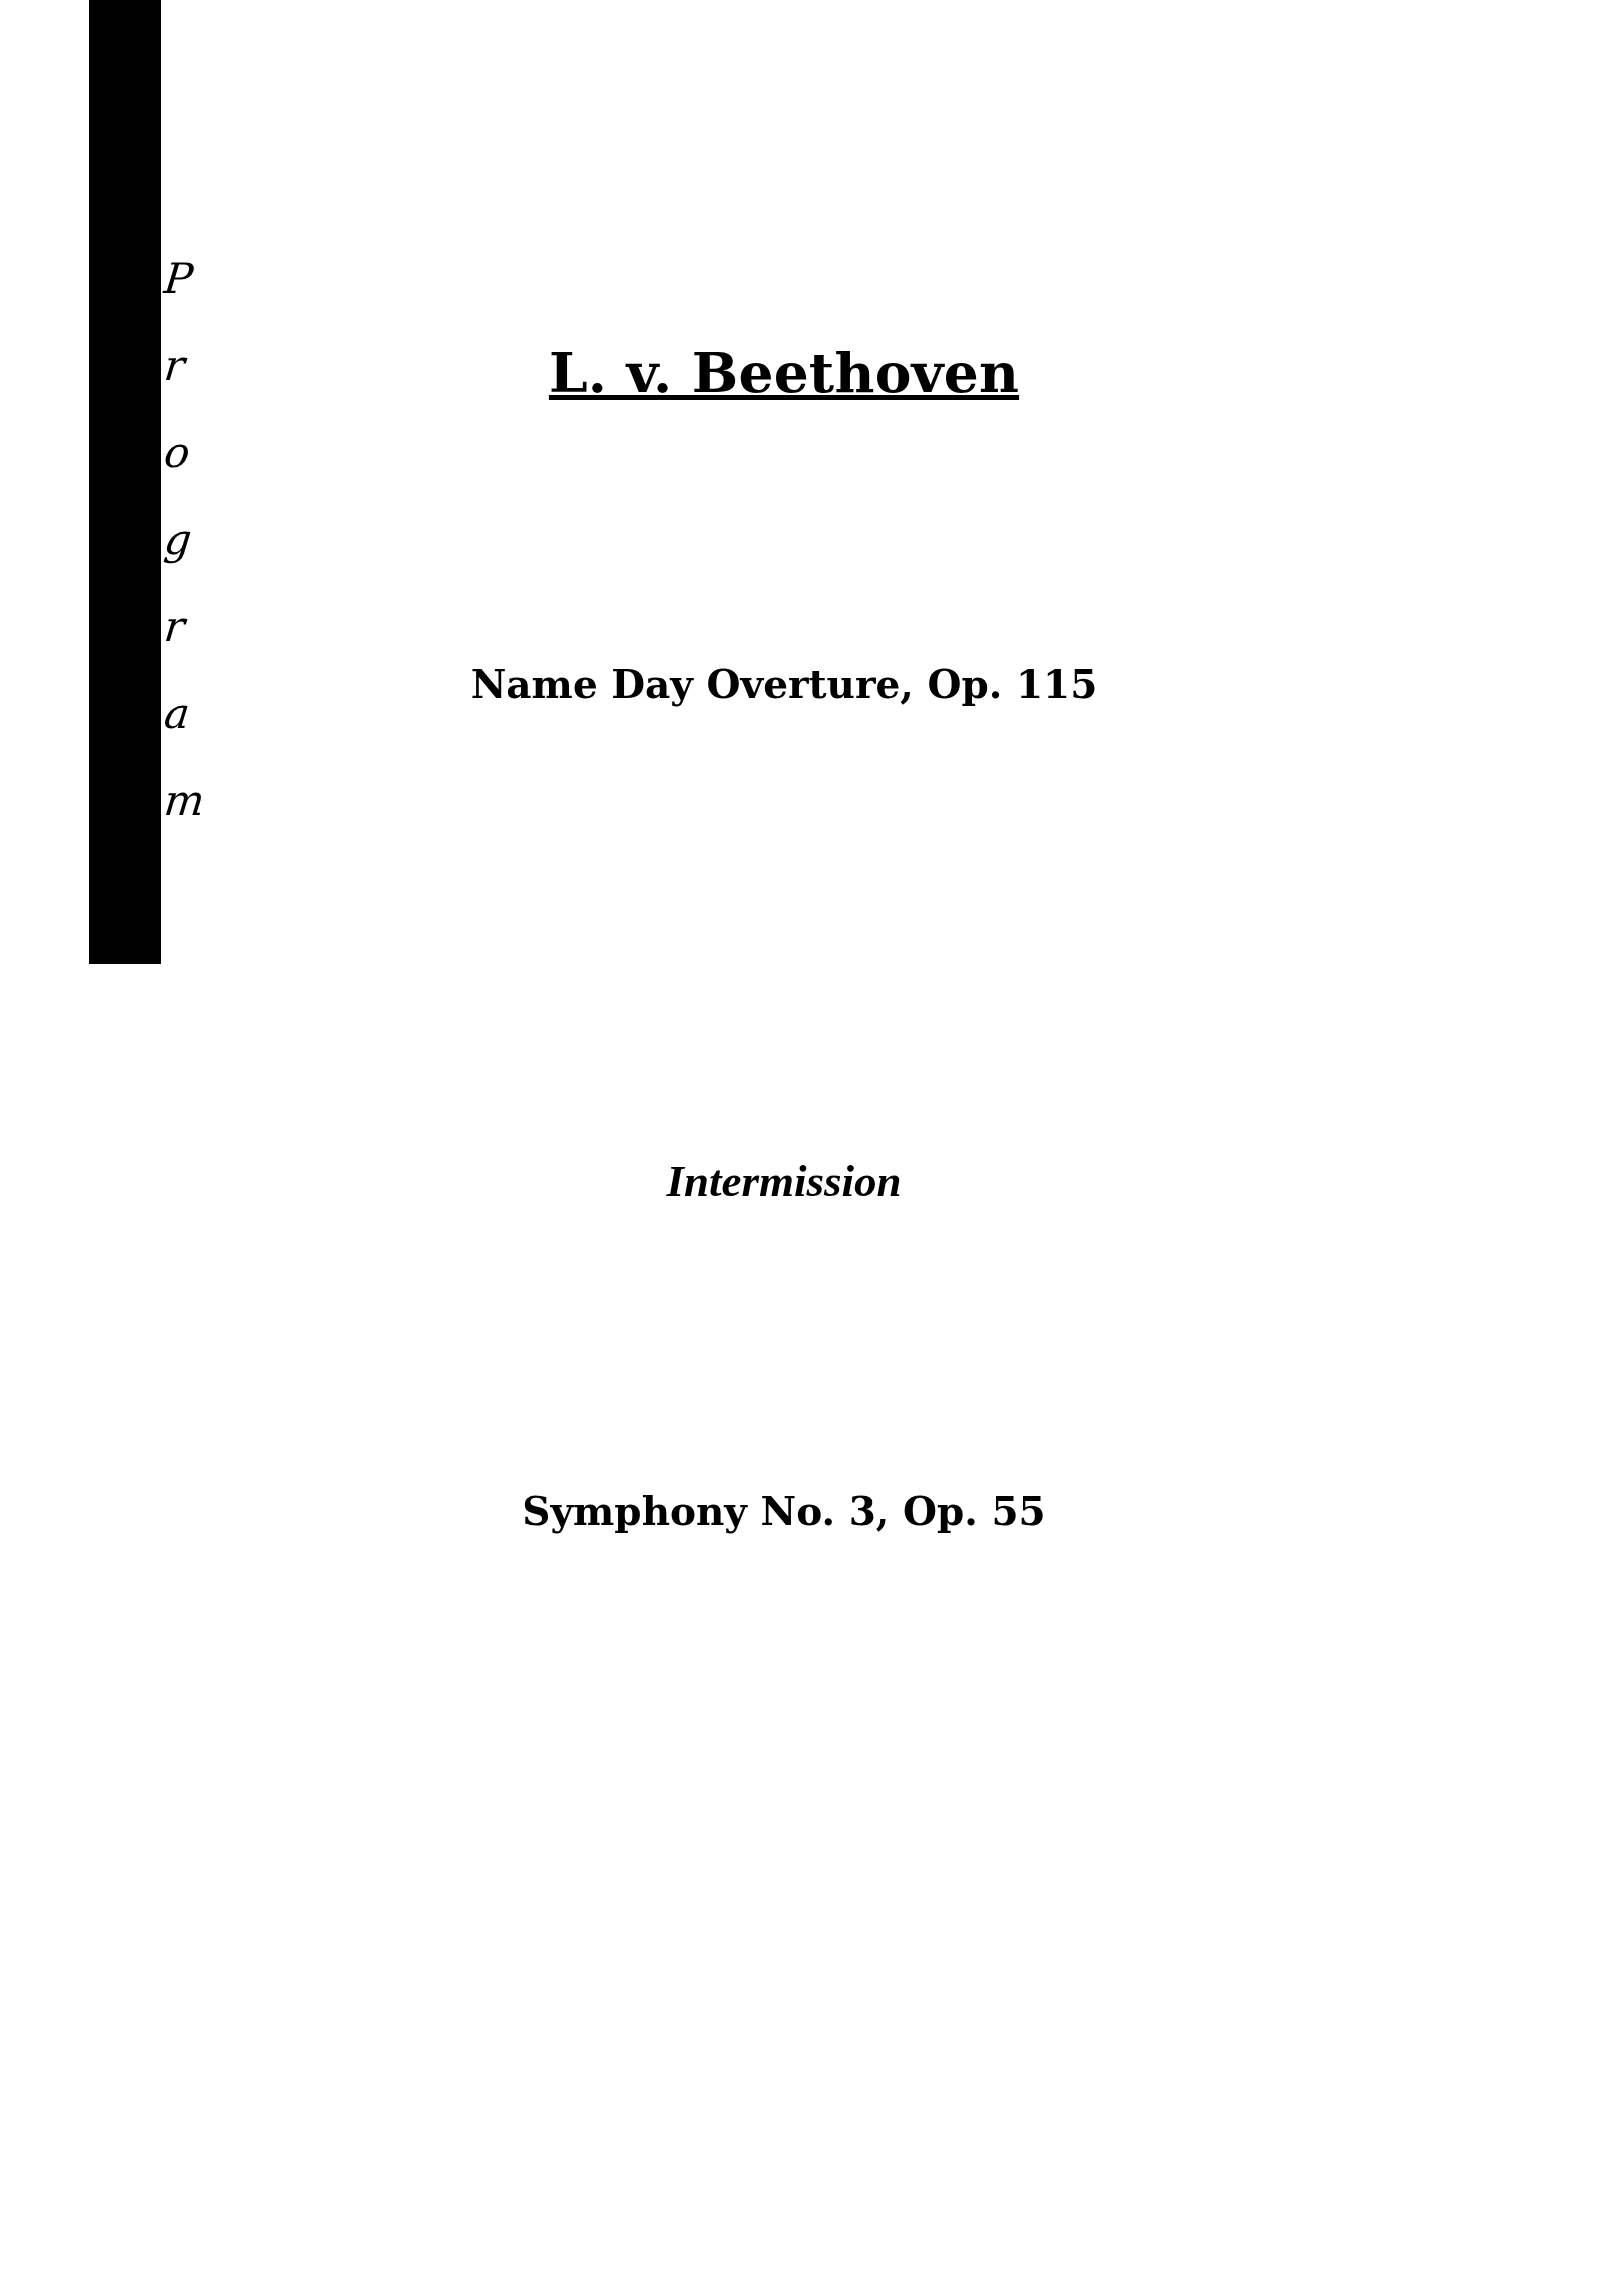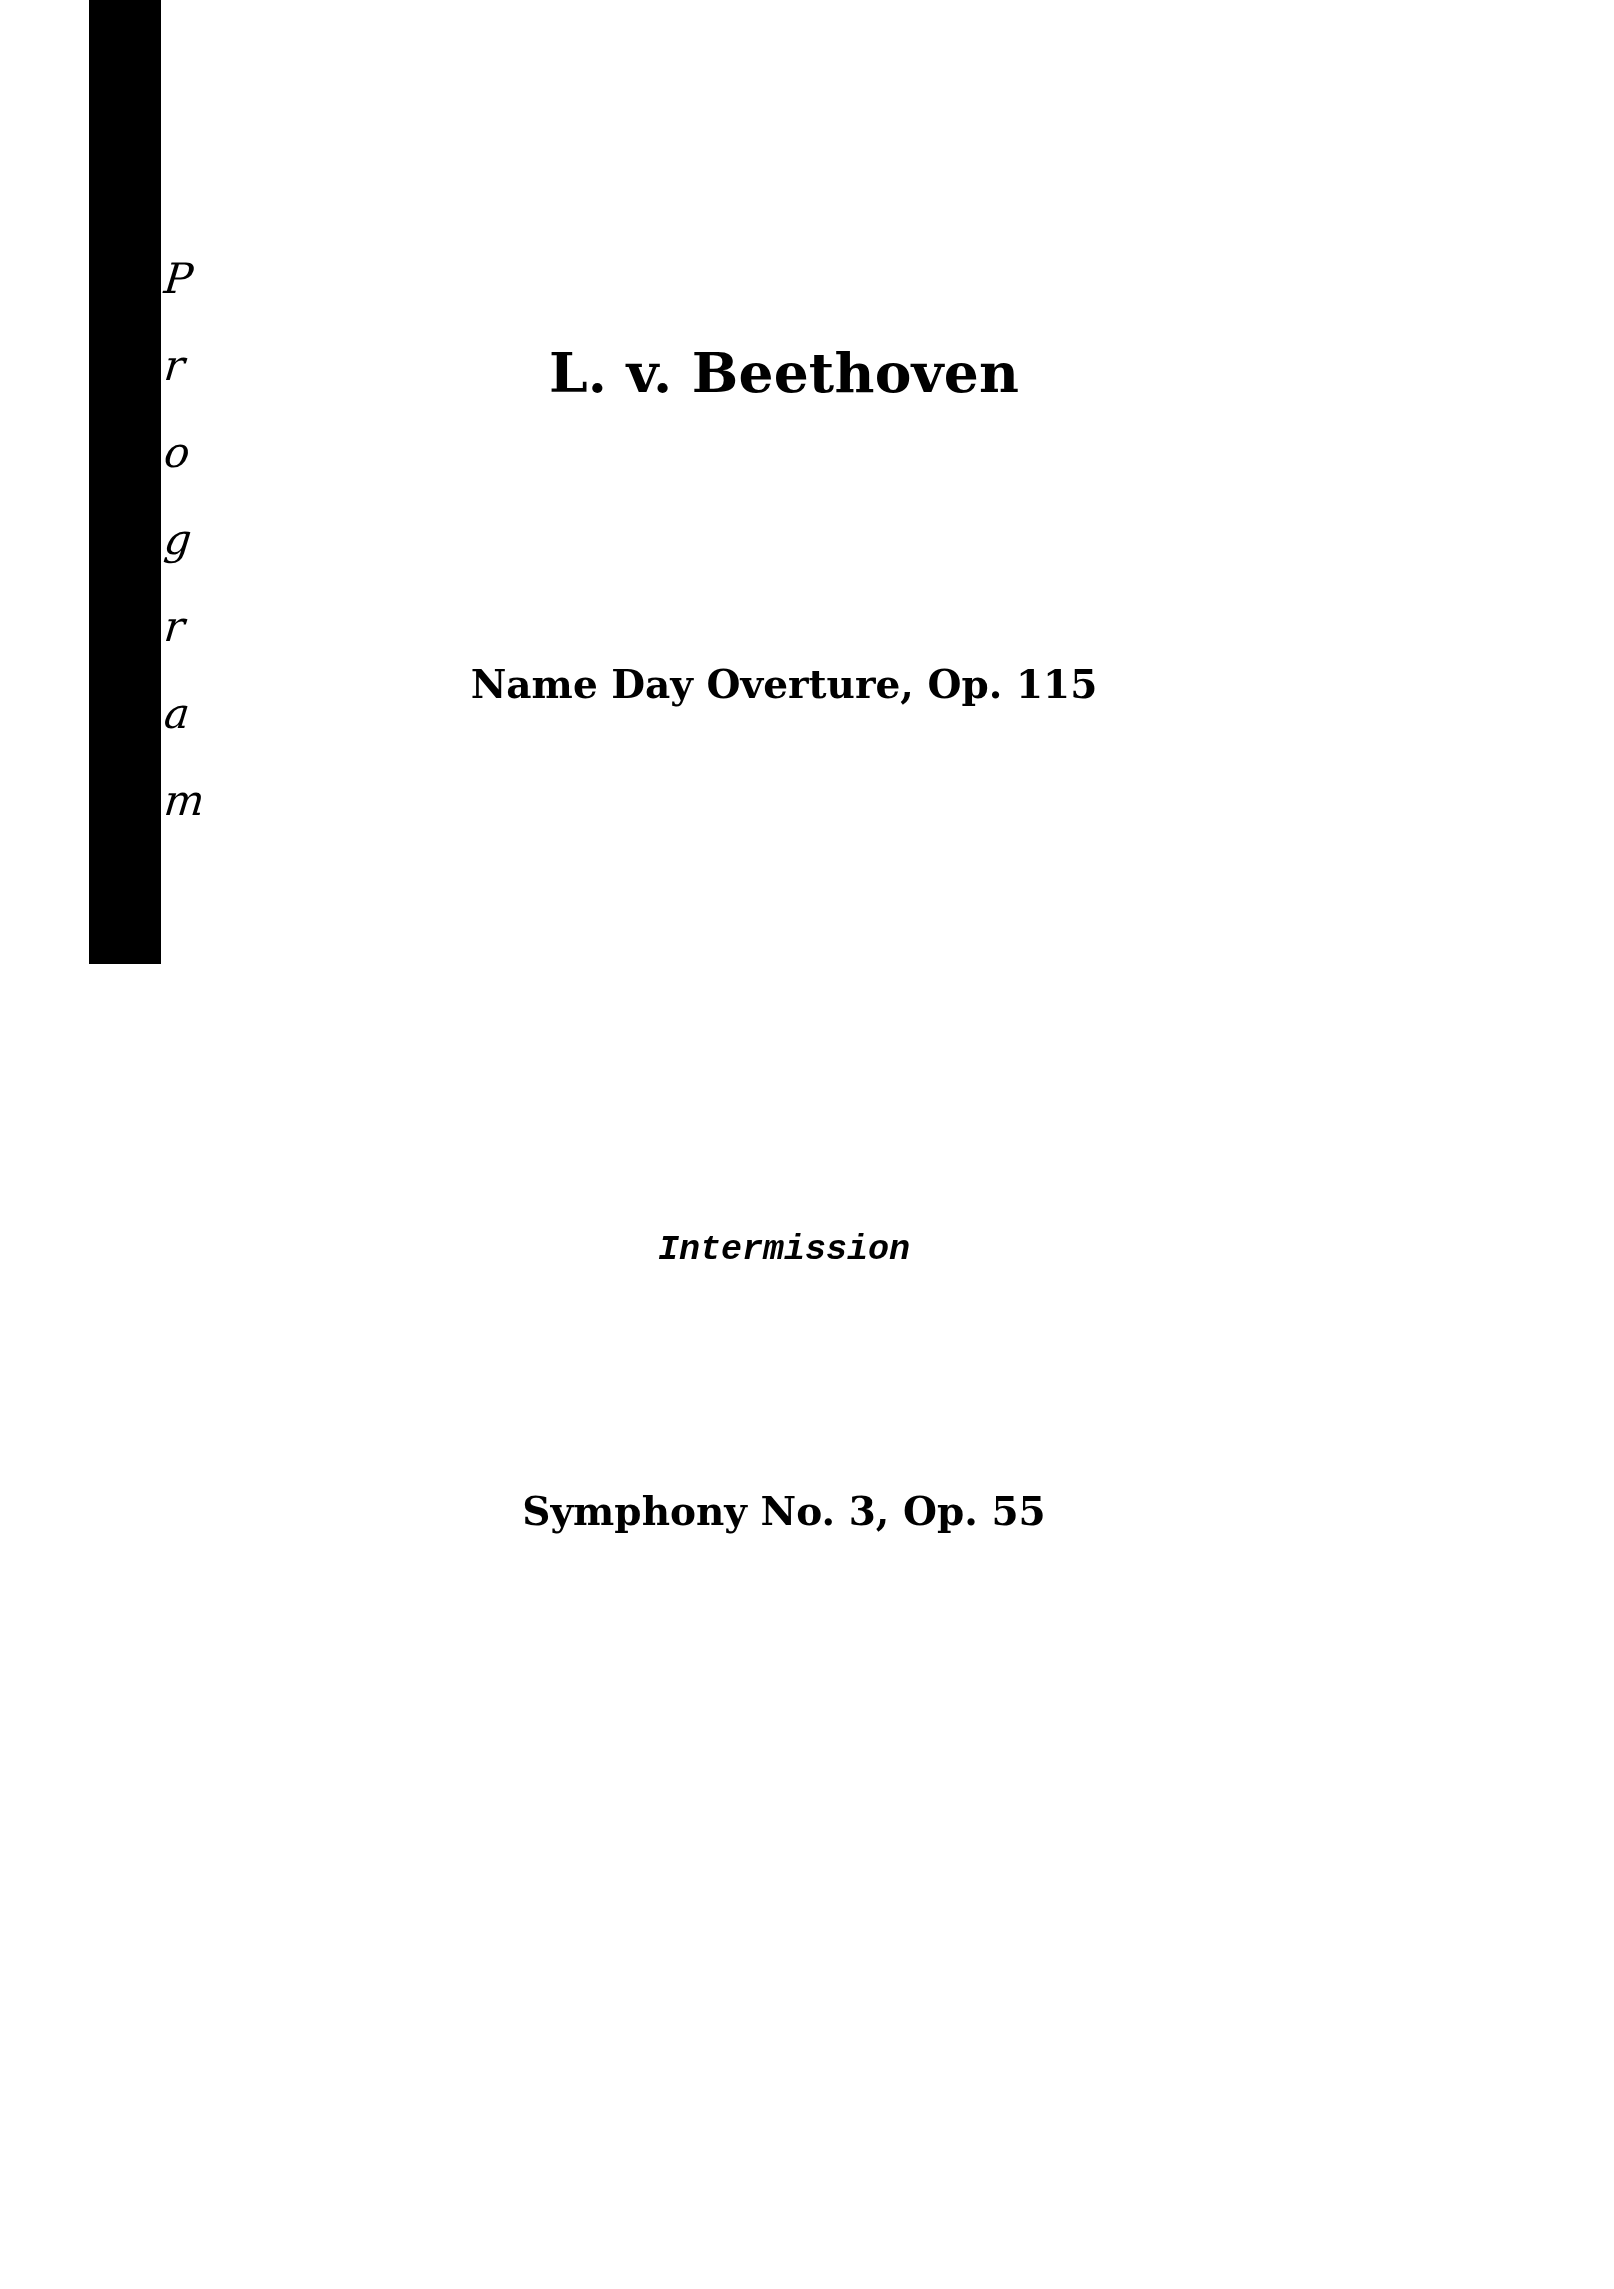--- a/index.html
+++ b/index.html
@@ -61,45 +61,46 @@
   .composer {
     position: absolute;
     top: 340px;
     left: 0;
     width: 1052px;
     text-align: center;
     font-family: "DejaVu Serif", serif;
     font-weight: bold;
     font-size: 55px;
     letter-spacing: 0.2px;
+    text-decoration: underline;
   }
 
   .work {
     position: absolute;
     left: 0;
     width: 1052px;
     text-align: center;
     font-family: "DejaVu Serif", serif;
     font-weight: bold;
     font-size: 39px;
   }
   .work-1 { top: 661px; }
   .work-2 { top: 934px; }
   .work-3 { top: 1488px; }
 
   .intermission {
     position: absolute;
-    top: 1230px;
+    top: 1155px;
     left: 0;
     width: 1052px;
     text-align: center;
-    font-family: Liberation Mono, monospace;
+    font-family: Liberation Serif, serif;
     font-weight: bold;
     font-style: italic;
-    font-size: 35px;
+    font-size: 45px;
   }
 </style>
 </head>
 <body>
 
 <div class="side-bar"></div>
 
 <div class="program-word">
   <span class="letter">P</span>
   <span class="letter">r</span>

